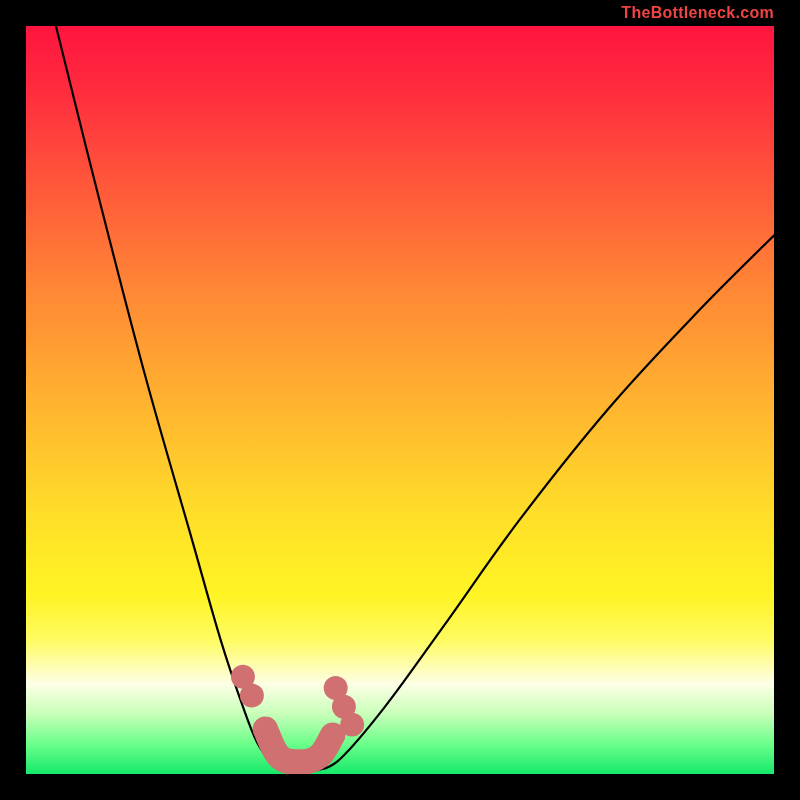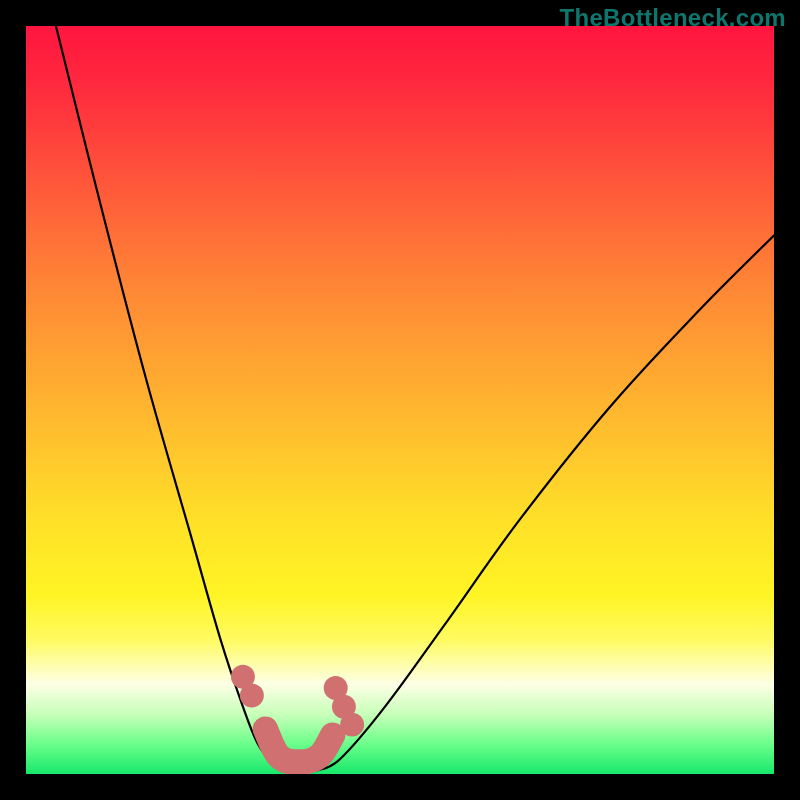--- a/index.html
+++ b/index.html
@@ -40,25 +40,25 @@
       #fffb60 82%,
       #fdffe6 88%,
       #c8ffb9 92%,
       #6bff8a 96%,
       #17e86b 100%
     );
   }
   .watermark {
     position: absolute;
     top: 4px;
-    right: 14px;
+    right: 26px;
     font-family: Arial, Helvetica, sans-serif;
-    font-size: 24px;
+    font-size: 16px;
     font-weight: 600;
-    color: #0f766e;
+    color: #ef4444;
     letter-spacing: 0.3px;
     user-select: none;
   }
   svg.curves {
     position: absolute;
     inset: 0;
   }
 </style>
 </head>
 <body>

